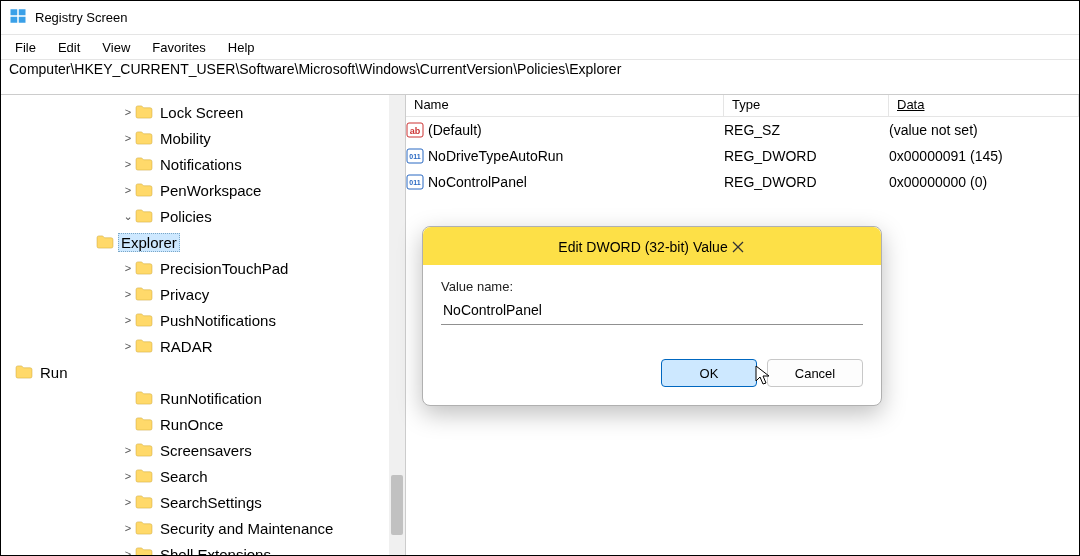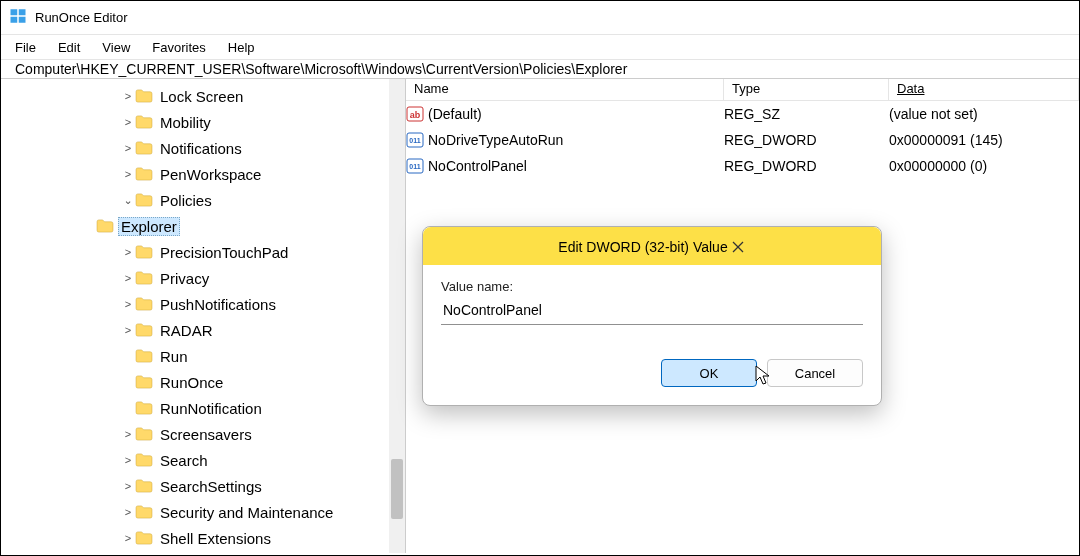--- a/index.html
+++ b/index.html
@@ -5,21 +5,21 @@
   * { box-sizing: border-box; margin: 0; padding: 0; font-family: "Segoe UI", Tahoma, sans-serif; }
   body { width: 1080px; height: 556px; background: #fff; color: #000; font-size: 13px; overflow: hidden; border: 1px solid #000; position: relative; }
 
   .titlebar { height: 34px; display: flex; align-items: center; padding: 0 8px; gap: 8px; border-bottom: 1px solid #e5e5e5; }
   .titlebar .app-icon svg { width: 18px; height: 18px; }
   .titlebar .title { font-size: 13px; }
 
   .menubar { height: 24px; display: flex; align-items: center; padding: 0 4px; gap: 2px; }
   .menubar .menu-item { padding: 2px 10px; cursor: default; }
 
-  .addressbar { height: 20px; padding: 1px 14px; border-top: 1px solid #e5e5e5; border-bottom: 1px solid #ccc; font-size: 14px; white-space: nowrap; overflow: hidden; }
+  .addressbar { height: 36px; padding: 1px 8px; border-top: 1px solid #e5e5e5; border-bottom: 1px solid #ccc; font-size: 14px; white-space: nowrap; overflow: hidden; }
 
   .content { display: flex; height: calc(556px - 34px - 24px - 22px - 2px); }
 
   .tree-pane { width: 405px; border-right: 1px solid #ccc; overflow: hidden; position: relative; }
   .tree-scrollbar { position: absolute; right: 0; top: 0; bottom: 0; width: 16px; background: #f0f0f0; }
   .tree-scrollbar .thumb { position: absolute; left: 2px; right: 2px; top: 380px; height: 60px; background: #c1c1c1; border-radius: 2px; }
 
   .tree { padding: 4px 0 4px 0; }
   .tree-node { display: flex; align-items: center; height: 26px; white-space: nowrap; cursor: default; }
   .tree-node .expand { width: 14px; text-align: center; color: #555; font-size: 11px; user-select: none; }
@@ -68,21 +68,21 @@
 
 <div class="titlebar">
   <span class="app-icon">
     <svg viewBox="0 0 24 24">
         <rect x="2" y="3" width="9" height="8" fill="#3aa0e8"></rect>
         <rect x="13" y="3" width="9" height="8" fill="#3aa0e8"></rect>
         <rect x="2" y="13" width="9" height="8" fill="#3aa0e8"></rect>
         <rect x="13" y="13" width="9" height="8" fill="#3aa0e8"></rect>
       </svg>
   </span>
-  <span class="title">RunOnce Editor</span>
+  <span class="title">Registry Screen</span>
 </div>
 
 <div class="menubar">
   <span class="menu-item">File</span>
   <span class="menu-item">Edit</span>
   <span class="menu-item">View</span>
   <span class="menu-item">Favorites</span>
   <span class="menu-item">Help</span>
 </div>
 
@@ -155,40 +155,40 @@
           </svg>
           <span class="label">PushNotifications</span>
         </div>
         <div class="tree-node" style="padding-left: 120px;">
           <span class="expand">&gt;</span>
           <svg class="folder-icon" viewBox="0 0 19 17">
             <use href="#folder-ico"></use>
           </svg>
           <span class="label">RADAR</span>
         </div>
-        <div class="tree-node" style="padding-left: 120px;">
+        <div class="tree-node" style="">
           <span class="expand"></span>
           <svg class="folder-icon" viewBox="0 0 19 17">
             <use href="#folder-ico"></use>
           </svg>
           <span class="label">Run</span>
         </div>
         <div class="tree-node" style="padding-left: 120px;">
           <span class="expand"></span>
           <svg class="folder-icon" viewBox="0 0 19 17">
             <use href="#folder-ico"></use>
           </svg>
+          <span class="label">RunNotification</span>
+        </div>
+        <div class="tree-node" style="padding-left: 120px;">
+          <span class="expand"></span>
+          <svg class="folder-icon" viewBox="0 0 19 17">
+            <use href="#folder-ico"></use>
+          </svg>
           <span class="label">RunOnce</span>
-        </div>
-        <div class="tree-node" style="padding-left: 120px;">
-          <span class="expand"></span>
-          <svg class="folder-icon" viewBox="0 0 19 17">
-            <use href="#folder-ico"></use>
-          </svg>
-          <span class="label">RunNotification</span>
         </div>
         <div class="tree-node" style="padding-left: 120px;">
           <span class="expand">&gt;</span>
           <svg class="folder-icon" viewBox="0 0 19 17">
             <use href="#folder-ico"></use>
           </svg>
           <span class="label">Screensavers</span>
         </div>
         <div class="tree-node" style="padding-left: 120px;">
           <span class="expand">&gt;</span>

